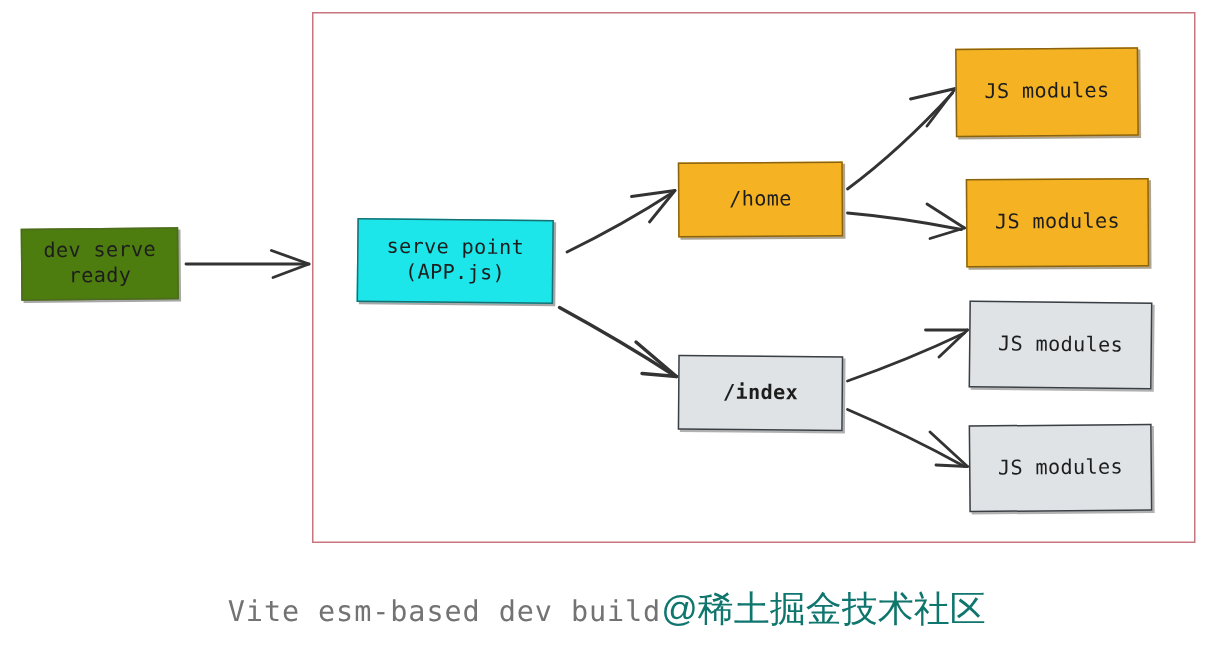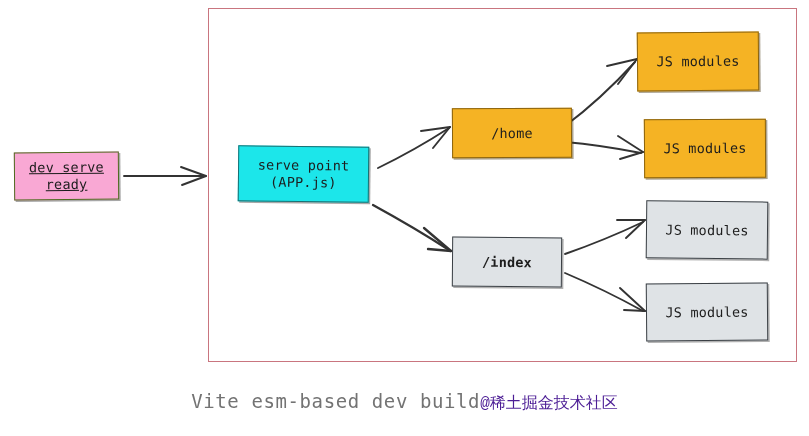--- a/index.html
+++ b/index.html
@@ -59,24 +59,23 @@
     letter-spacing: 0.2px;
     border-style: solid;
     border-width: 1.6px;
     white-space: pre-line;
   }
 
   .node .node-label { display: block; text-align: center; }
 
   
   .node.green {
-    background: #f9a8d4;
+    background: #4d7c0f;
     border-color: #4e6b1f;
     box-shadow: 1.5px 1.5px 0 rgba(60,60,60,0.45);
-    text-decoration: underline;
   }
   .node.cyan {
     background: #1ce6ea;
     border-color: #1a6f72;
     box-shadow: 1.5px 1.5px 0 rgba(60,60,60,0.45);
   }
   .node.orange {
     background: #f5b324;
     border-color: #8a6310;
     box-shadow: 1.5px 1.5px 0 rgba(70,55,20,0.45);
@@ -89,21 +88,21 @@
 
   
   .tilt-a { transform: rotate(-0.5deg); }
   .tilt-b { transform: rotate(0.6deg); }
   .tilt-c { transform: rotate(-0.35deg); }
   .tilt-d { transform: rotate(0.45deg); }
 
   
   #node-dev-serve  { left: 14px;  top: 152px; width: 105px; height: 48px; }
   #node-entry      { left: 238px; top: 146px; width: 131px; height: 56px; }
-  #node-home       { left: 452px; top: 108px; width: 120px; height: 50px; }
+  #node-home       { left: 452px; top: 108px; width: 110px; height: 50px; }
   #node-index      { left: 452px; top: 237px; width: 110px; height: 50px; font-weight: bold; }
   #node-mod-1      { left: 637px; top: 32px;  width: 122px; height: 59px; }
   #node-mod-2      { left: 644px; top: 119px; width: 122px; height: 59px; }
   #node-mod-3      { left: 646px; top: 201px; width: 122px; height: 58px; }
   #node-mod-4      { left: 646px; top: 283px; width: 122px; height: 58px; }
 
   
   .caption {
     position: absolute;
     left: 0;
@@ -111,23 +110,23 @@
     width: 809px;
     text-align: center;
     font-family: "DejaVu Sans Mono", "Liberation Mono", monospace;
     font-size: 19px;
     color: #2a2a2a;
     letter-spacing: 0.6px;
     white-space: nowrap;
   }
   .caption .caption-text { color: #737373; }
   .caption .watermark {
-    color: #4c1d95;
-    font-family: Liberation Mono, monospace;
-    font-size: 16px;
+    color: #0f766e;
+    font-family: Liberation Sans, sans-serif;
+    font-size: 24px;
     letter-spacing: 0;
   }
 </style>
 </head>
 <body>
 
 <div id="diagram-root">
 
   <div class="frame"></div>
 

